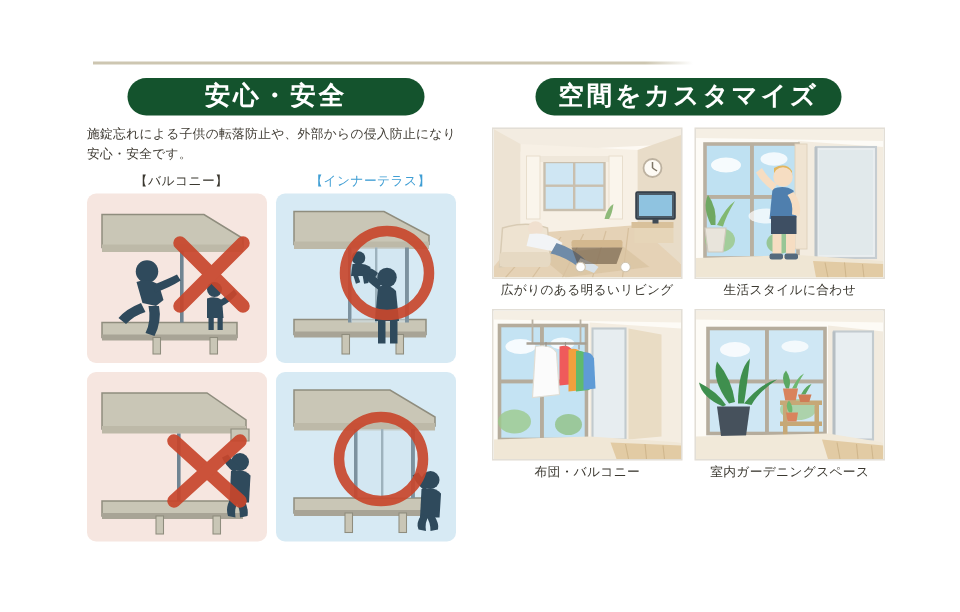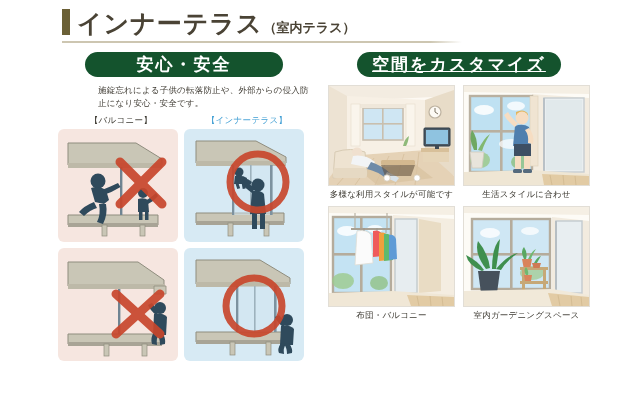--- a/index.html
+++ b/index.html
@@ -24,23 +24,23 @@
   .panel{position:absolute;top:52px;}
   .panel-left{left:58px;width:252px;}
   .panel-right{left:328px;width:262px;}
 
   .pill{
     display:block;margin:0 auto;border-radius:16px;background:#14532d;
     color:#ffffff;text-align:center;font-size:17px;font-weight:bold;
     line-height:25px;height:25px;letter-spacing:2px;
   }
   .pill-left{width:198px;}
-  .pill-right{width:204px;text-decoration:underline;}
-
-  .blurb{margin-top:7px;font-size:8.5px;line-height:12.5px;color:#3f3b33;letter-spacing:.2px;margin-left:40px;}
+  .pill-right{width:204px;}
+
+  .blurb{margin-top:7px;font-size:8.5px;line-height:12.5px;color:#3f3b33;letter-spacing:.2px;}
 
   
   .illus-labels{display:flex;margin-top:6px;}
   .illus-label{width:126px;text-align:center;font-size:8.5px;letter-spacing:.3px;}
   .lbl-dark{color:#3b3830;}
   .lbl-blue{color:#3f9ed4;}
 
   
   .illus-grid{display:flex;flex-wrap:wrap;width:252px;margin-top:2px;}
   .illus-cell{width:120px;height:113px;margin:0 6px 6px 0;border-radius:6px;position:relative;overflow:hidden;}
@@ -55,25 +55,20 @@
   .photo-cell:nth-child(2n){margin-right:0;}
   .photo{width:127px;height:101px;border:1px solid #e2ded6;box-sizing:border-box;overflow:hidden;position:relative;background:#fdfbf7;}
   .photo svg{position:absolute;left:0;top:0;}
   .photo-cap{margin-top:3px;text-align:center;font-size:8.5px;color:#3b3830;letter-spacing:.2px;line-height:11px;}
 </style>
 </head>
 <body>
 
 <div id="page">
 
-  <div class="title-row">
-    <div class="title-bar"></div>
-    <div class="title-main">インナーテラス</div>
-    <div class="title-sub">（室内テラス）</div>
-  </div>
   <div class="title-rule"></div>
 
   <div class="panel panel-left">
 
     <div class="pill pill-left">安心・安全</div>
 
     <div class="blurb">施錠忘れによる子供の転落防止や、外部からの侵入防止になり安心・安全です。</div>
 
     <div class="illus-labels">
       <div class="illus-label lbl-dark">【バルコニー】</div>
@@ -267,21 +262,21 @@
             <rect x="95" y="42" width="26" height="18" rx="1" fill="#4b5a66" stroke="#2f3a44" stroke-width="1"></rect>
             <rect x="97" y="44" width="22" height="14" fill="#8fc3e0"></rect>
             <rect x="106" y="60" width="4" height="3" fill="#404b55"></rect>
 
             <circle cx="58" cy="92" r="3.2" fill="#ffffff" stroke="#cfc3ad" stroke-width=".7"></circle>
             <circle cx="88" cy="92" r="3.2" fill="#ffffff" stroke="#cfc3ad" stroke-width=".7"></circle>
 
             <path d="M74 60 q2 -8 6 -10 q-1 7 -3 10z" fill="#8fba7a"></path>
           </svg>
         </div>
-        <div class="photo-cap">多様な利用スタイルが可能です</div>
+        <div class="photo-cap">広がりのある明るいリビング</div>
       </div>
 
       <div class="photo-cell">
         <div class="photo">
           <svg width="125" height="99" viewBox="0 0 125 99">
             <rect width="125" height="99" fill="#fdfbf6"></rect>
 
             <polygon points="0,0 125,0 125,8 0,6" fill="#f5efe4"></polygon>
 
             <polygon points="68,8 125,12 125,88 68,92" fill="#f3ece0"></polygon>

